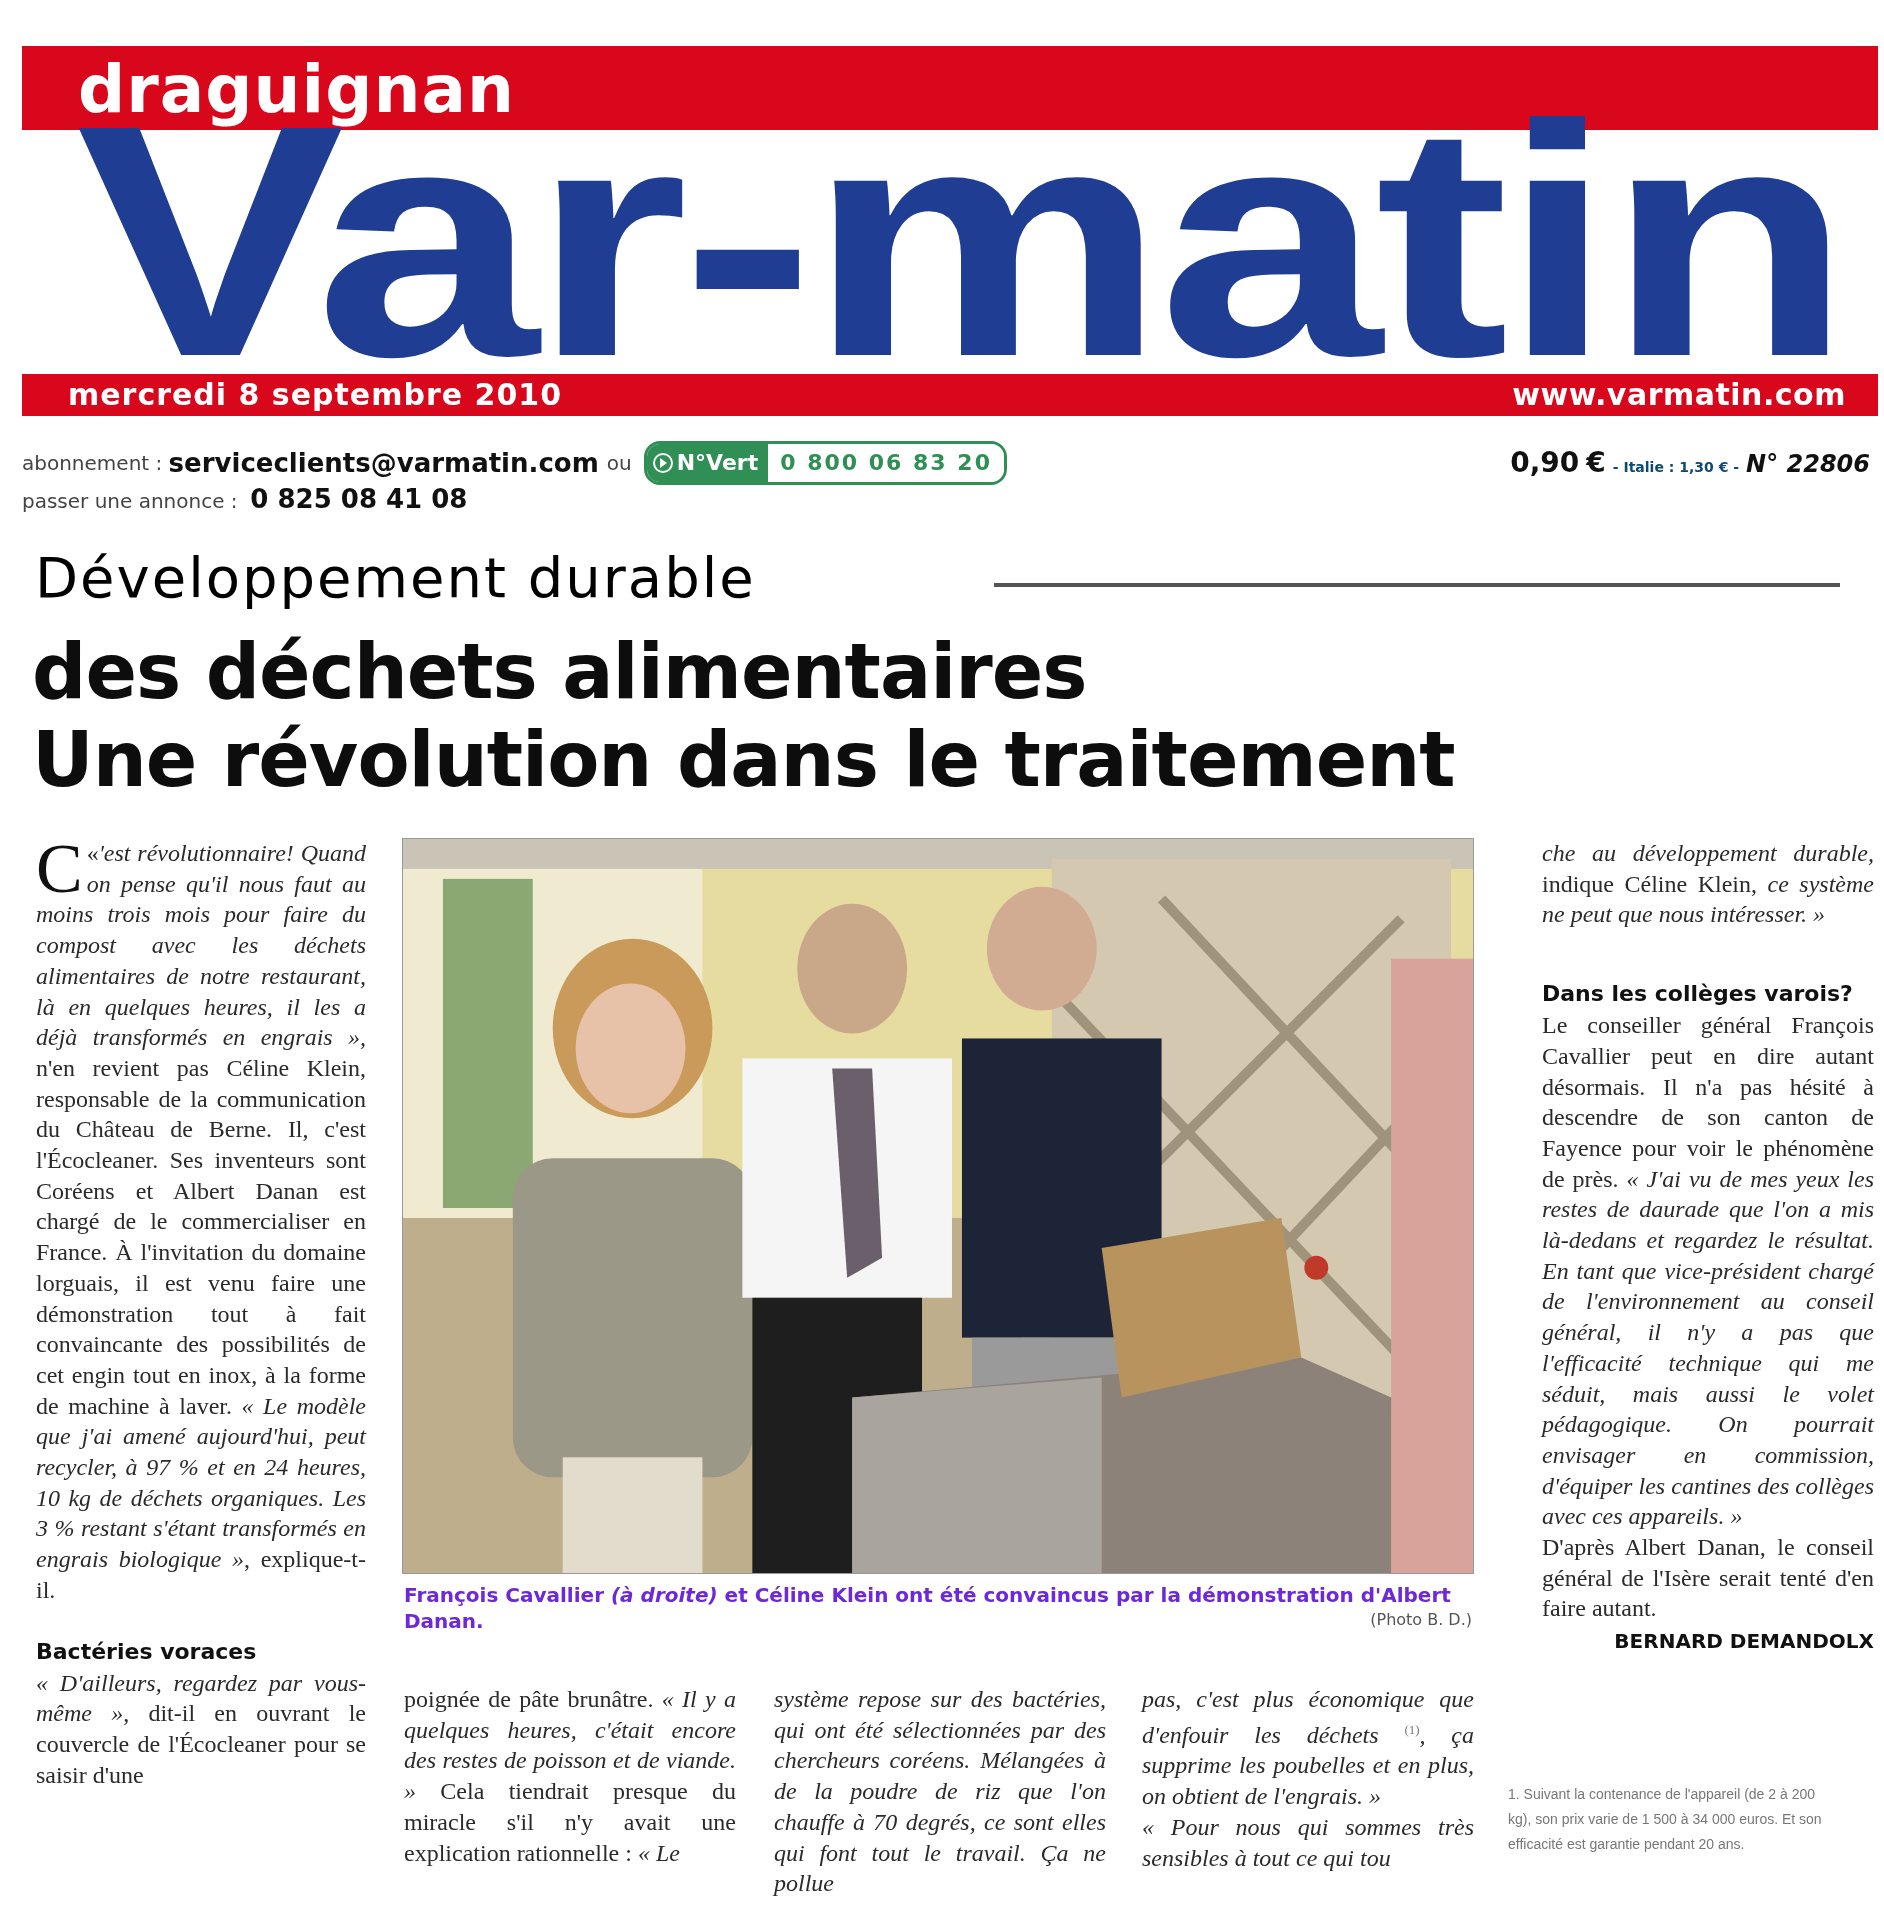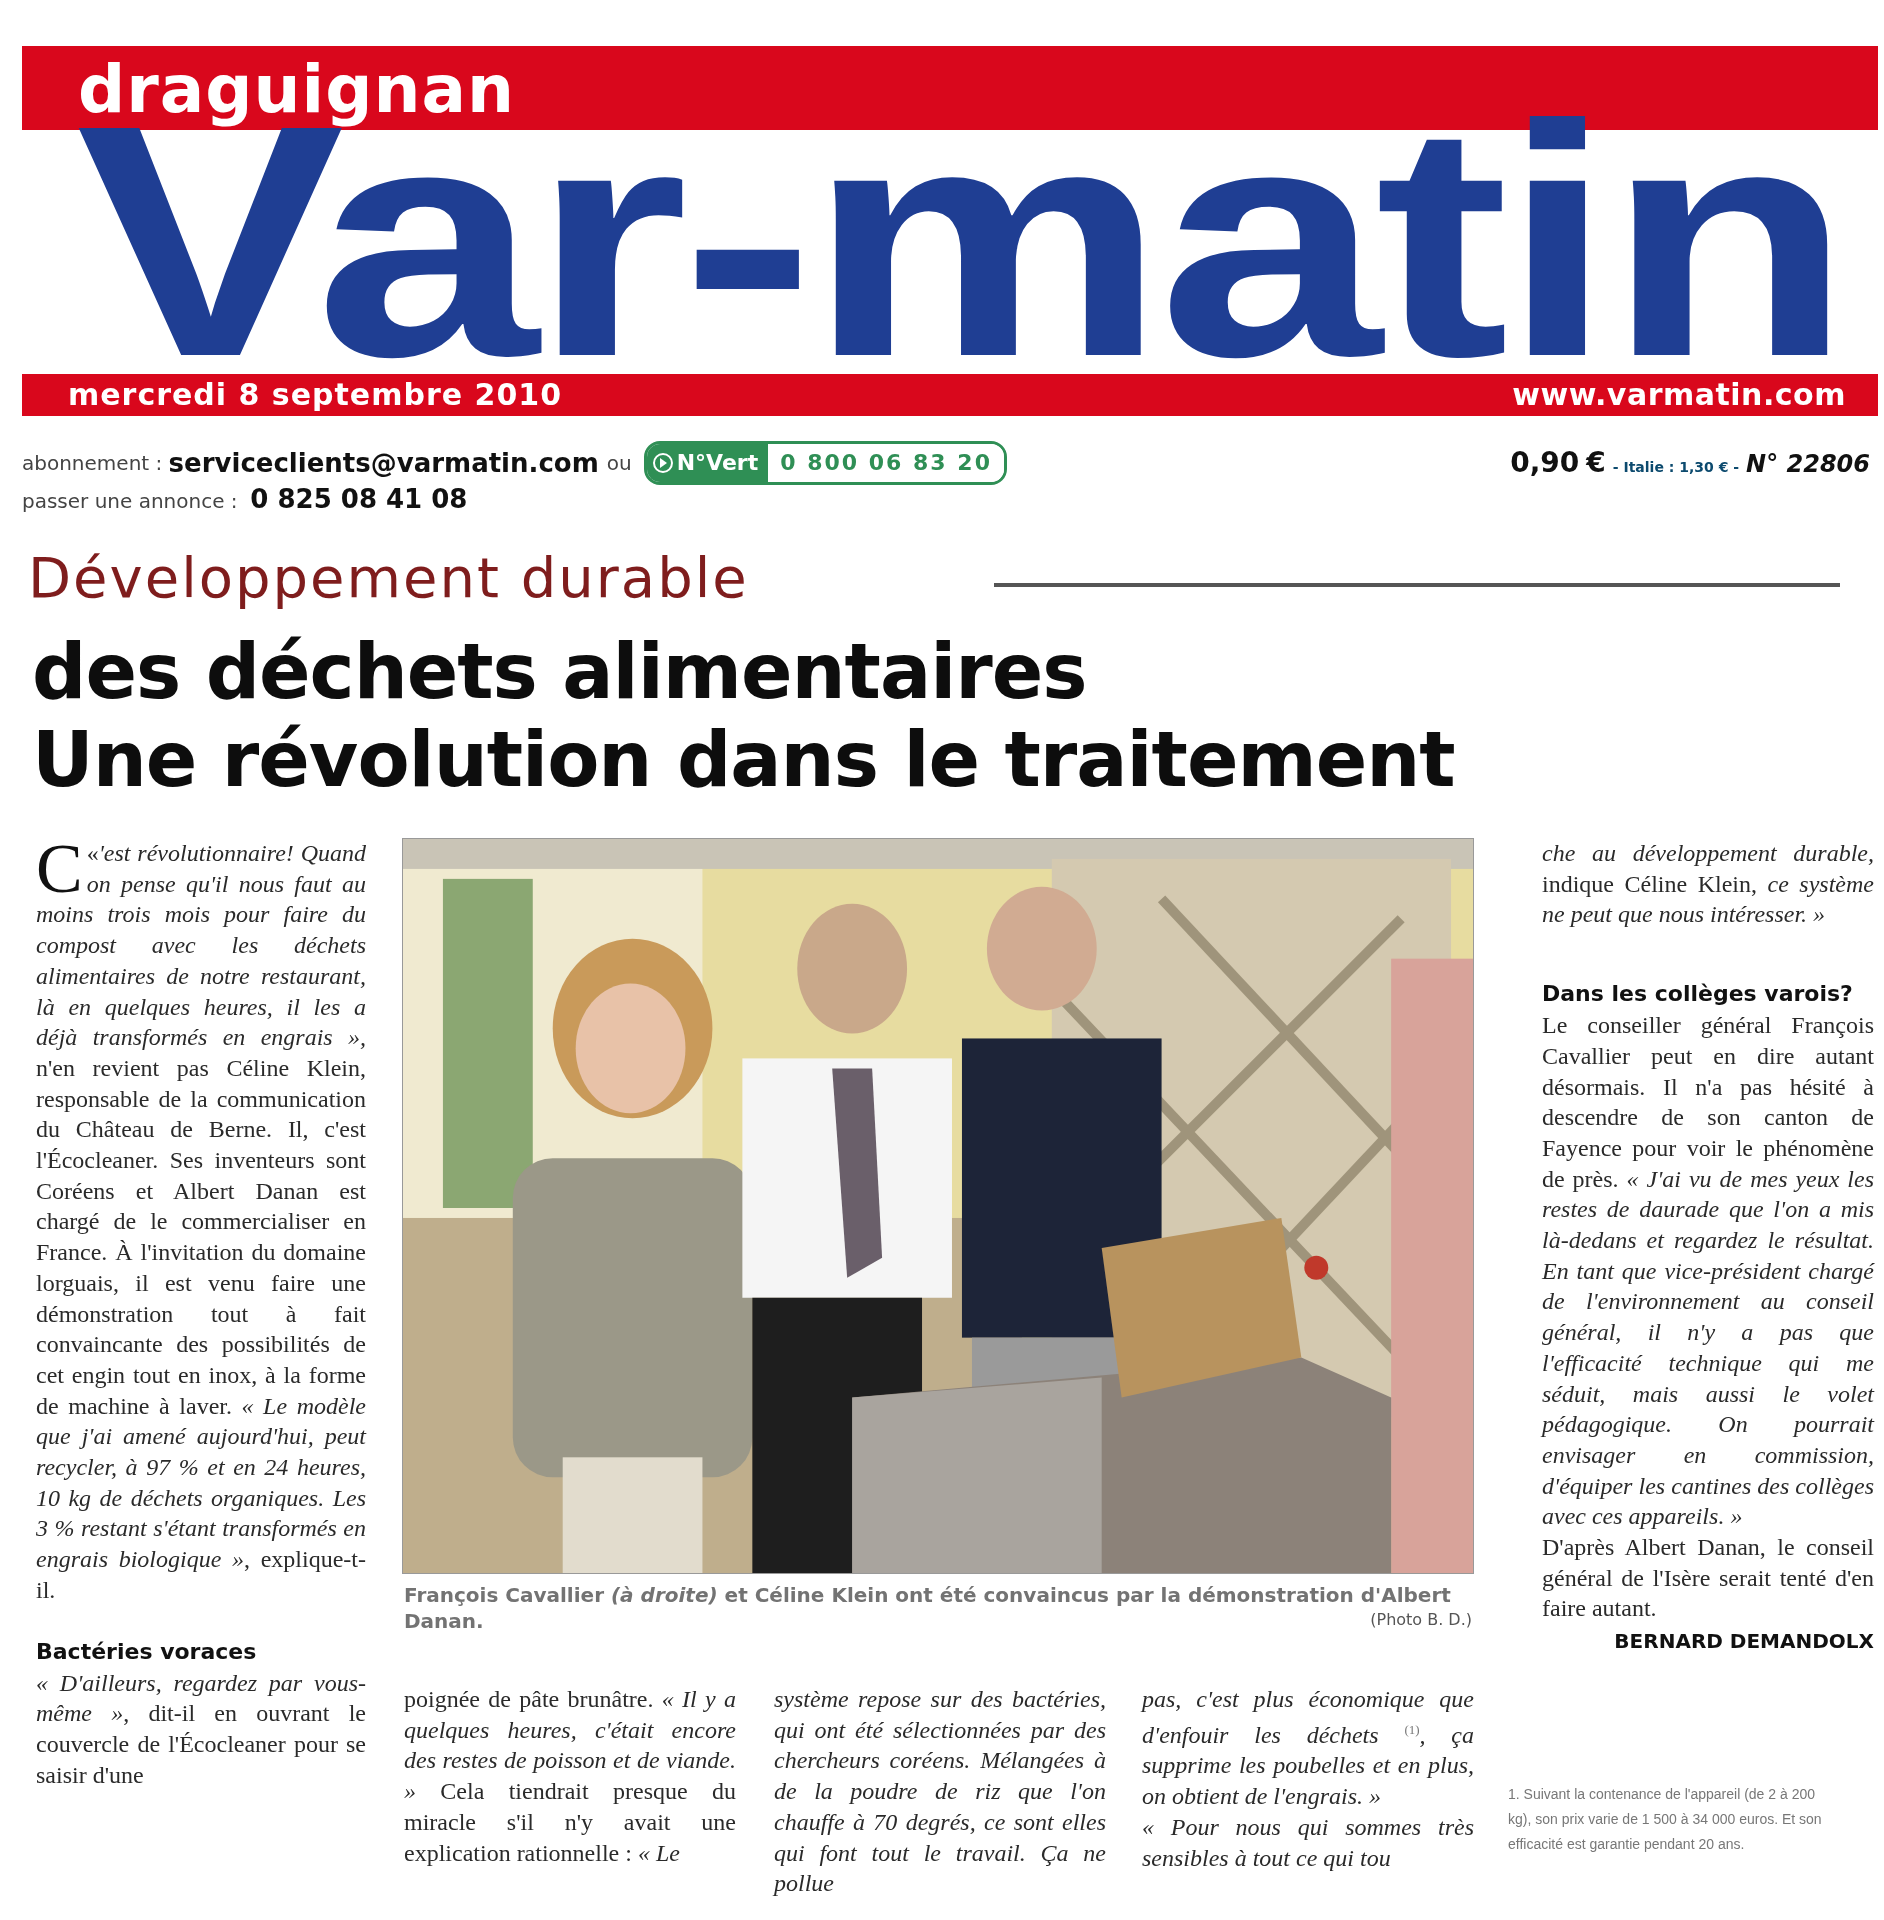--- a/index.html
+++ b/index.html
@@ -25,42 +25,42 @@
   .nvert-left { background: #2f8f55; color: #fff; font-weight: bold; font-size: 22px; padding: 0 10px 0 6px; display: flex; align-items: center; gap: 4px; }
   .nvert-play { width: 20px; height: 20px; border: 2px solid #fff; border-radius: 50%; display: inline-flex; align-items: center; justify-content: center; }
   .nvert-play::after { content: ""; border-left: 7px solid #fff; border-top: 5px solid transparent; border-bottom: 5px solid transparent; margin-left: 2px; }
   .nvert-right { background: #fff; color: #2f8f55; font-weight: bold; font-size: 22px; padding: 0 12px; display: flex; align-items: center; letter-spacing: 2px; }
   .price { position: absolute; right: 8px; top: 0; height: 34px; line-height: 34px; white-space: nowrap; font-weight: bold; color: #111; }
   .price-main { font-size: 28px; }
   .price-small { font-size: 14px; font-weight: bold; color: #0c4a6e; }
   .price-num { font-size: 24px; font-style: italic; }
 
   
-  .rubric { position: absolute; left: 28px; top: 546px; font-family: "DejaVu Sans", sans-serif; font-size: 56px; color: #7f1d1d; line-height: 64px; letter-spacing: 2px; font-weight: normal; }
+  .rubric { position: absolute; left: 35px; top: 546px; font-family: "DejaVu Sans", sans-serif; font-size: 56px; color: #000000; line-height: 64px; letter-spacing: 2px; font-weight: normal; }
   .rubric-rule { position: absolute; left: 994px; top: 583px; width: 846px; height: 4px; background: #555; }
   .headline { position: absolute; left: 32px; top: 628px; width: 1500px; font-family: "DejaVu Sans", sans-serif; font-weight: bold; font-size: 76px; line-height: 88px; color: #0d0d0d; letter-spacing: -1px; }
 
   
   .col { position: absolute; font-family: "Liberation Serif", serif; font-size: 24px; line-height: 30.7px; color: #2a2a2a; text-align: justify; }
   .col i { font-style: italic; }
   .col1 { left: 36px; top: 838px; width: 330px; }
   .col-right { left: 1542px; top: 838px; width: 332px; }
   .bottom-col { top: 1684px; width: 332px; }
   .bc1 { left: 404px; }
   .bc2 { left: 774px; }
   .bc3 { left: 1142px; }
   .dropcap { float: left; font-size: 70px; line-height: 58px; margin: 2px 4px 0 0; font-family: "Liberation Serif", serif; color: #111; }
   .subhead { font-family: "DejaVu Sans", sans-serif; font-weight: bold; font-size: 22px; color: #111; margin-top: 30px; line-height: 32px; text-align: left; }
   .byline { font-family: "DejaVu Sans", sans-serif; font-weight: bold; font-size: 20px; text-align: right; color: #111; margin-top: 2px; }
   .footnote { position: absolute; left: 1508px; top: 1782px; width: 332px; font-family: "Liberation Sans", sans-serif; font-size: 14px; line-height: 25px; color: #777; }
 
   
   .photo { position: absolute; left: 402px; top: 838px; width: 1072px; height: 736px; overflow: hidden; background: #d8cfa8; border: 1px solid #999; }
   .photo svg { width: 100%; height: 100%; display: block; }
-  .caption { position: absolute; left: 404px; top: 1582px; width: 1068px; font-family: "DejaVu Sans", sans-serif; font-weight: bold; font-size: 20px; line-height: 26px; color: #737373; }
+  .caption { position: absolute; left: 404px; top: 1582px; width: 1068px; font-family: "DejaVu Sans", sans-serif; font-weight: bold; font-size: 20px; line-height: 26px; color: #6d28d9; }
   .caption i { font-style: italic; font-weight: bold; }
   .credit { position: absolute; right: 412px; top: 1610px; font-family: "DejaVu Sans", sans-serif; font-size: 16px; color: #555; }
 </style>
 </head>
 <body>
 
 <div class="top-band"></div>
 <div class="edition">draguignan</div>
 <div class="logo">Var-matin</div>
 <div class="date-band"></div>

